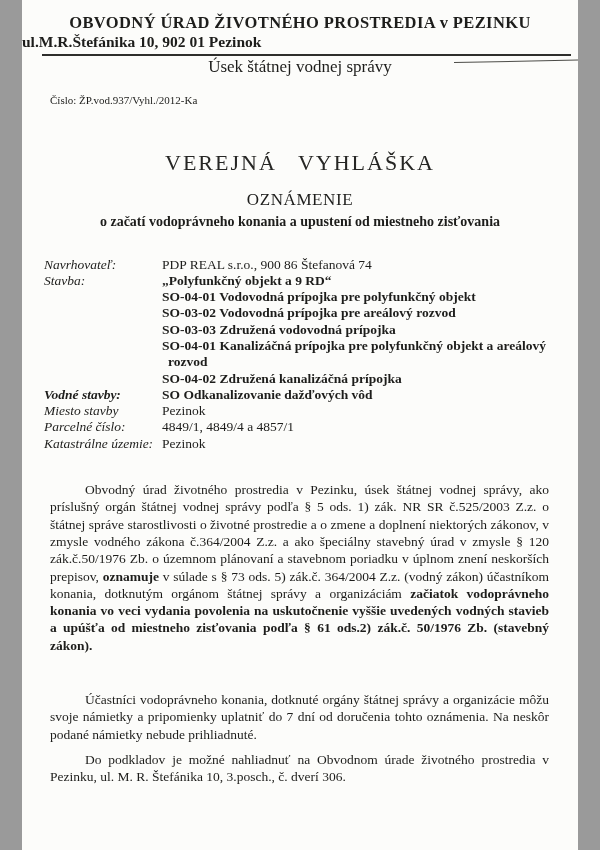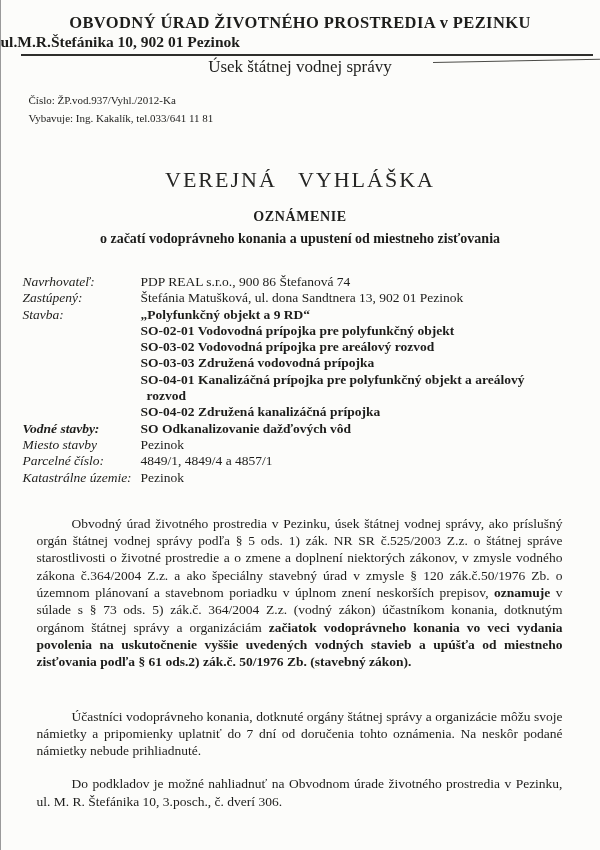--- a/index.html
+++ b/index.html
@@ -2,21 +2,21 @@
 <html><head>
 <meta charset="utf-8">
 <style>
   html,body{margin:0;padding:0;}
   body{
     font-family:"Liberation Serif","DejaVu Serif",serif;
     background:#9a9a9a;
   }
   .page{
     position:relative;
-    width:599px;height:850px;
+    width:556px;height:850px;
     margin:0 auto;
     background:#fcfcfa;
     background-image:radial-gradient(rgba(110,110,110,0.10) 0.6px, transparent 0.7px);
     background-size:6px 6px;
     color:#1d1d1b;
     overflow:hidden;
   }
   
   .org{
     padding-top:13px;
@@ -65,22 +65,22 @@
     font-size:22px;
     font-weight:400;
     letter-spacing:2px;
     word-spacing:14px;
     line-height:26px;
     color:#262624;
   }
   
   .subject{margin-top:14px;text-align:center;}
   .subject-h{
-    font-size:14px;
-    font-weight:bold;
+    font-size:17px;
+    font-weight:normal;
     letter-spacing:0.6px;
     line-height:20px;
   }
   .subject-sub{
     font-size:14px;
     font-weight:bold;
     line-height:18px;
     margin-top:3px;
   }
   
@@ -99,71 +99,64 @@
   .detail-line{}
   .b{font-weight:bold;}
   .ind{padding-left:6px;}
   
   .body-text{
     margin:29px 21px 0 20px;
     font-size:13.5px;
     line-height:17.3px;
     text-align:justify;
   }
-  .body-par{margin:16px;text-indent:35px;}
+  .body-par{margin:8px;text-indent:35px;}
   .body-par.gap{margin-top:37px;}
 </style>
 </head>
 <body>
 
 <div class="page">
 
   <header>
     <div class="org">OBVODNÝ ÚRAD ŽIVOTNÉHO PROSTREDIA v PEZINKU</div>
     <div class="addr">ul.M.R.Štefánika 10, 902 01 Pezinok</div>
     <div class="rule"></div>
     <div class="dept">Úsek štátnej vodnej správy</div>
     <div class="dept-line"></div>
   </header>
 
   <section class="meta">
     <div><span>Číslo:</span> <span>ŽP.vod.937/Vyhl./2012-Ka</span></div>
-    <div><span>Vybavuje:</span> <span>Ing. Kakalík, tel.033/641 11 81</span></div>
   </section>
 
   <div class="title">VEREJNÁ VYHLÁŠKA</div>
 
   <section class="subject">
     <div class="subject-h">OZNÁMENIE</div>
     <div class="subject-sub">o začatí vodoprávneho konania a upustení od miestneho zisťovania</div>
   </section>
 
   <section class="details">
       <div class="detail-row">
         <div class="detail-label">Navrhovateľ:</div>
         <div class="detail-value">
           <div class="detail-line">PDP REAL s.r.o., 900 86 Štefanová 74</div>
         </div>
       </div>
       <div class="detail-row">
-        <div class="detail-label">Zastúpený:</div>
-        <div class="detail-value">
-          <div class="detail-line">Štefánia Matušková, ul. dona Sandtnera 13, 902 01 Pezinok</div>
-        </div>
-      </div>
-      <div class="detail-row">
         <div class="detail-label">Stavba:</div>
         <div class="detail-value">
           <div class="detail-line b">„Polyfunkčný objekt a 9 RD“</div>
         </div>
       </div>
       <div class="detail-row">
         <div class="detail-label b">Vodné stavby:</div>
         <div class="detail-value">
-          <div class="detail-line b">SO-02-01 Vodovodná prípojka pre polyfunkčný objekt</div>
+          <div class="detail-line b">SO-04-01 Vodovodná prípojka pre polyfunkčný objekt</div>
           <div class="detail-line b">SO-03-02 Vodovodná prípojka pre areálový rozvod</div>
           <div class="detail-line b">SO-03-03 Združená vodovodná prípojka</div>
           <div class="detail-line b">SO-04-01 Kanalizáčná prípojka pre polyfunkčný objekt a areálový</div>
           <div class="detail-line b ind">rozvod</div>
           <div class="detail-line b">SO-04-02 Združená kanalizáčná prípojka</div>
           <div class="detail-line b">SO Odkanalizovanie dažďových vôd</div>
         </div>
       </div>
       <div class="detail-row">
         <div class="detail-label">Miesto stavby</div>

